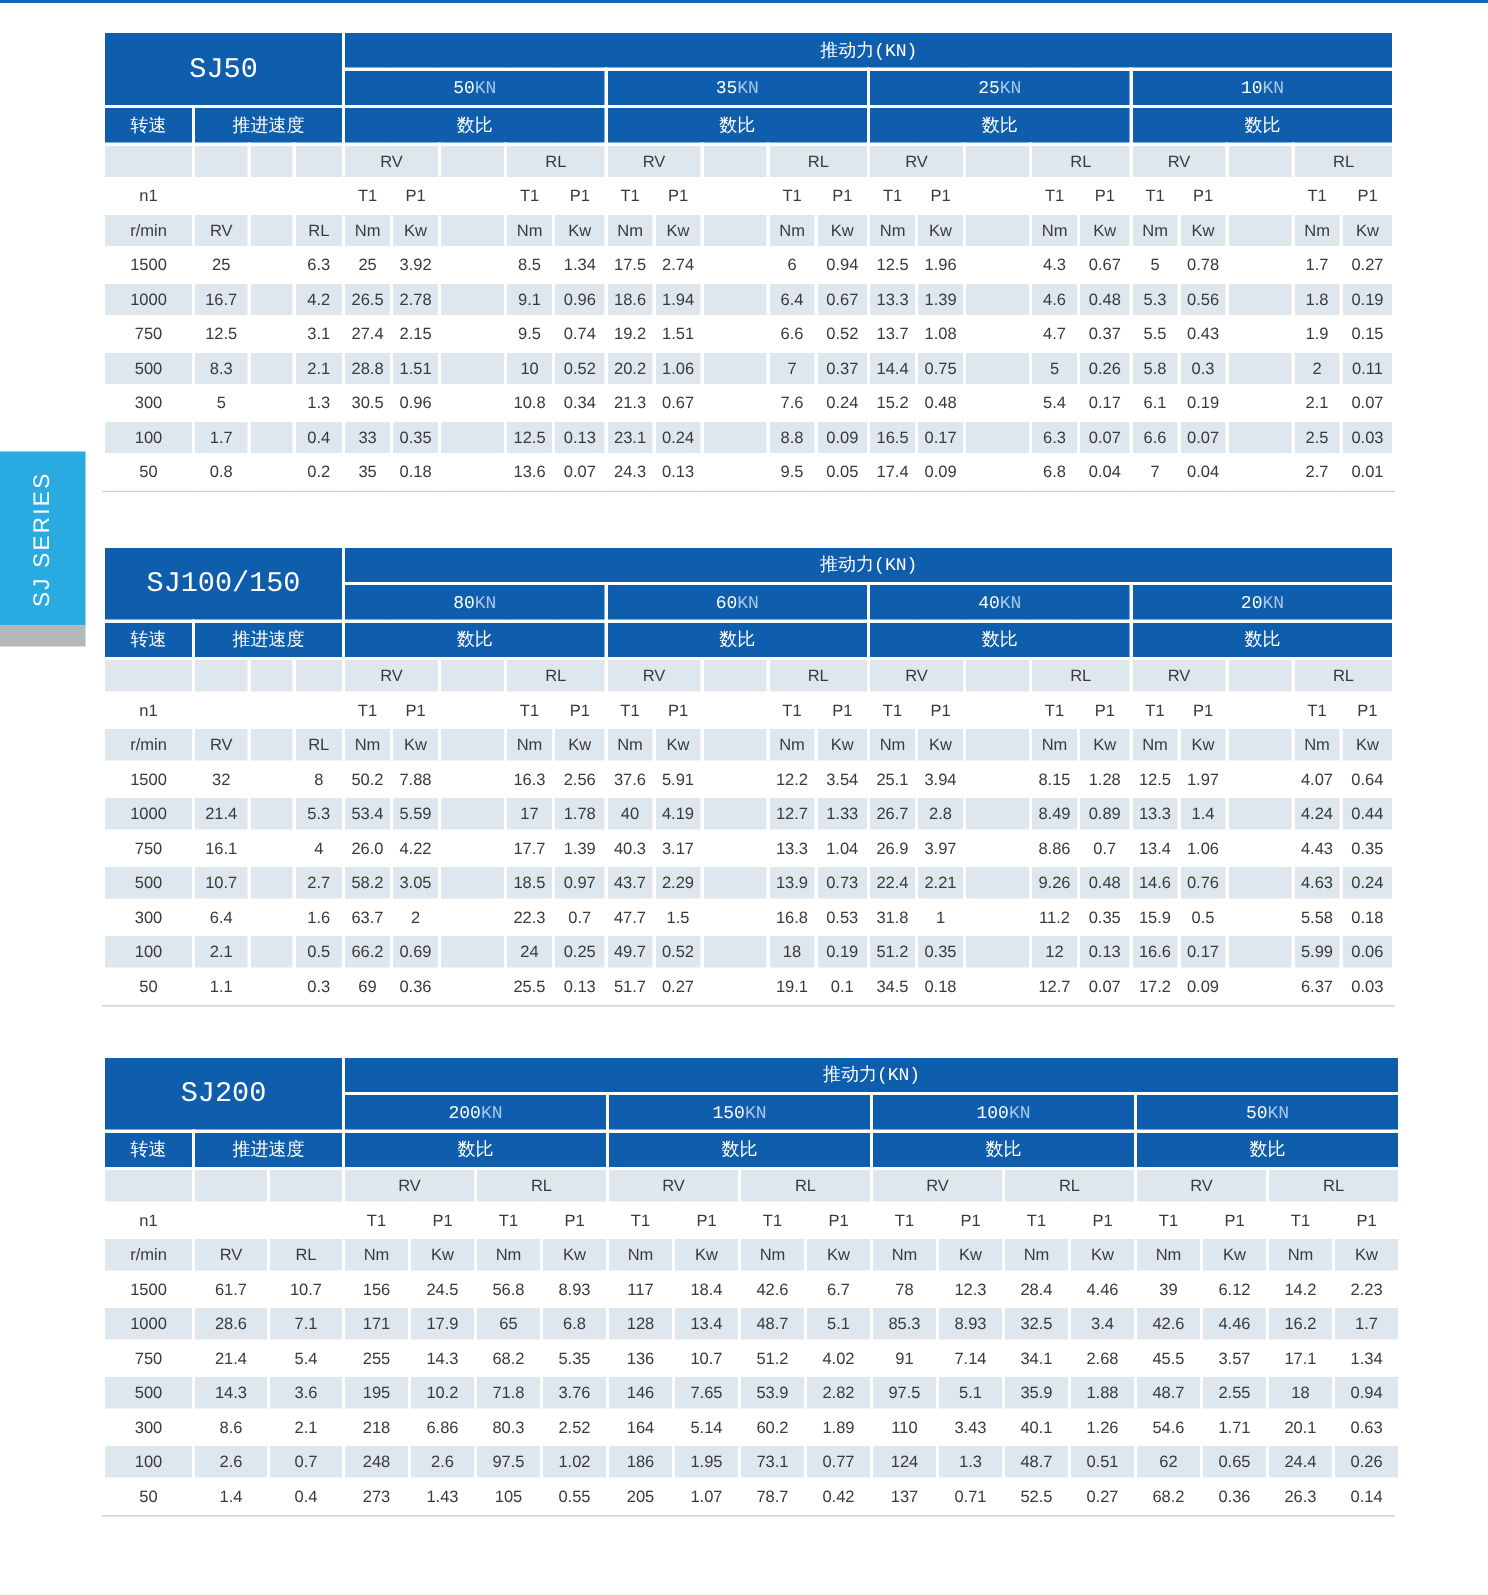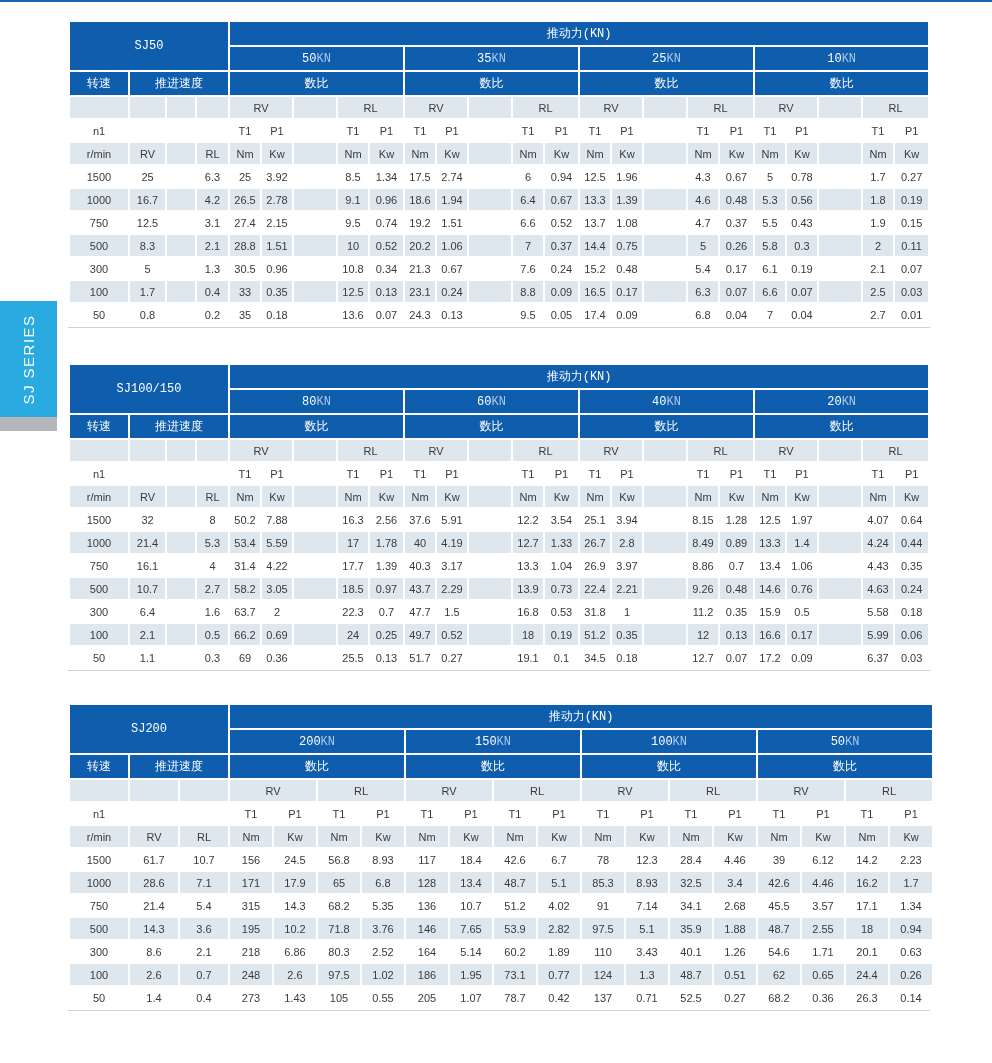--- a/index.html
+++ b/index.html
@@ -22,21 +22,21 @@
   .twrap{position:absolute;left:68px;width:862px;border-bottom:1px solid var(--bline);}
   table.spec{border-collapse:collapse;table-layout:fixed;width:862px;}
   table.spec td{
     padding:0;text-align:center;vertical-align:middle;white-space:nowrap;overflow:hidden;
     font-size:11px;color:var(--text);border:2px solid #ffffff;
   }
   tr.hdr{height:25px;}
   tr.sub,tr.data{height:23px;}
   tr.s td{background:var(--stripe);}
   table.spec td.h{background:var(--blue);color:#ffffff;font-size:12px;font-family:Liberation Mono, monospace;}
-  table.spec td.model{font-size:12px;}
+  table.spec td.model{font-size:19px;}
   .knu{color:var(--knunit);}
 </style>
 </head>
 <body style="--blue: #0f5dad; --stripe: #dee7ee; --accent: #29abe2; --graybar: #b4b8bb; --topline: #1566b0; --knunit: #a9c7e7; --text: #3a3a3a; --bline: #ccd2d8;">
 
 <div class="topline"></div>
 
 <div class="series-tab">
   <span>SJ SERIES</span>
 </div>
@@ -512,21 +512,21 @@
             <td>1.4</td>
             <td></td>
             <td>4.24</td>
             <td>0.44</td>
           </tr>
           <tr class="data">
             <td>750</td>
             <td>16.1</td>
             <td></td>
             <td>4</td>
-            <td>31.4</td>
+            <td>26.0</td>
             <td>4.22</td>
             <td></td>
             <td>17.7</td>
             <td>1.39</td>
             <td>40.3</td>
             <td>3.17</td>
             <td></td>
             <td>13.3</td>
             <td>1.04</td>
             <td>26.9</td>
@@ -783,21 +783,21 @@
             <td>3.4</td>
             <td>42.6</td>
             <td>4.46</td>
             <td>16.2</td>
             <td>1.7</td>
           </tr>
           <tr class="data">
             <td>750</td>
             <td>21.4</td>
             <td>5.4</td>
-            <td>315</td>
+            <td>255</td>
             <td>14.3</td>
             <td>68.2</td>
             <td>5.35</td>
             <td>136</td>
             <td>10.7</td>
             <td>51.2</td>
             <td>4.02</td>
             <td>91</td>
             <td>7.14</td>
             <td>34.1</td>

